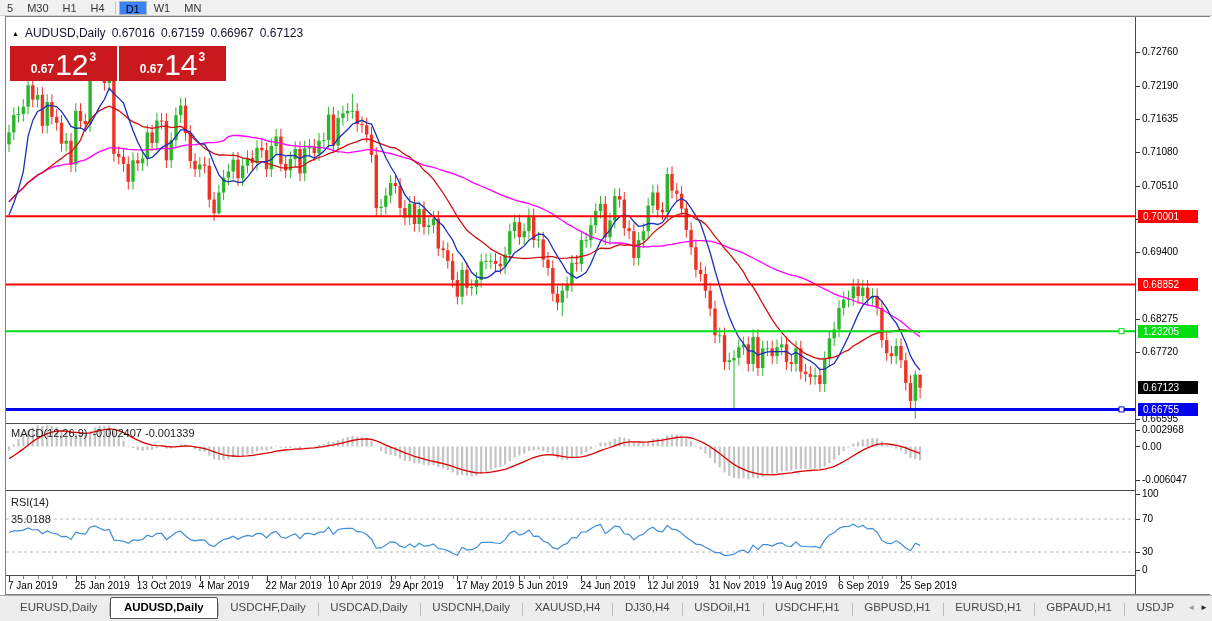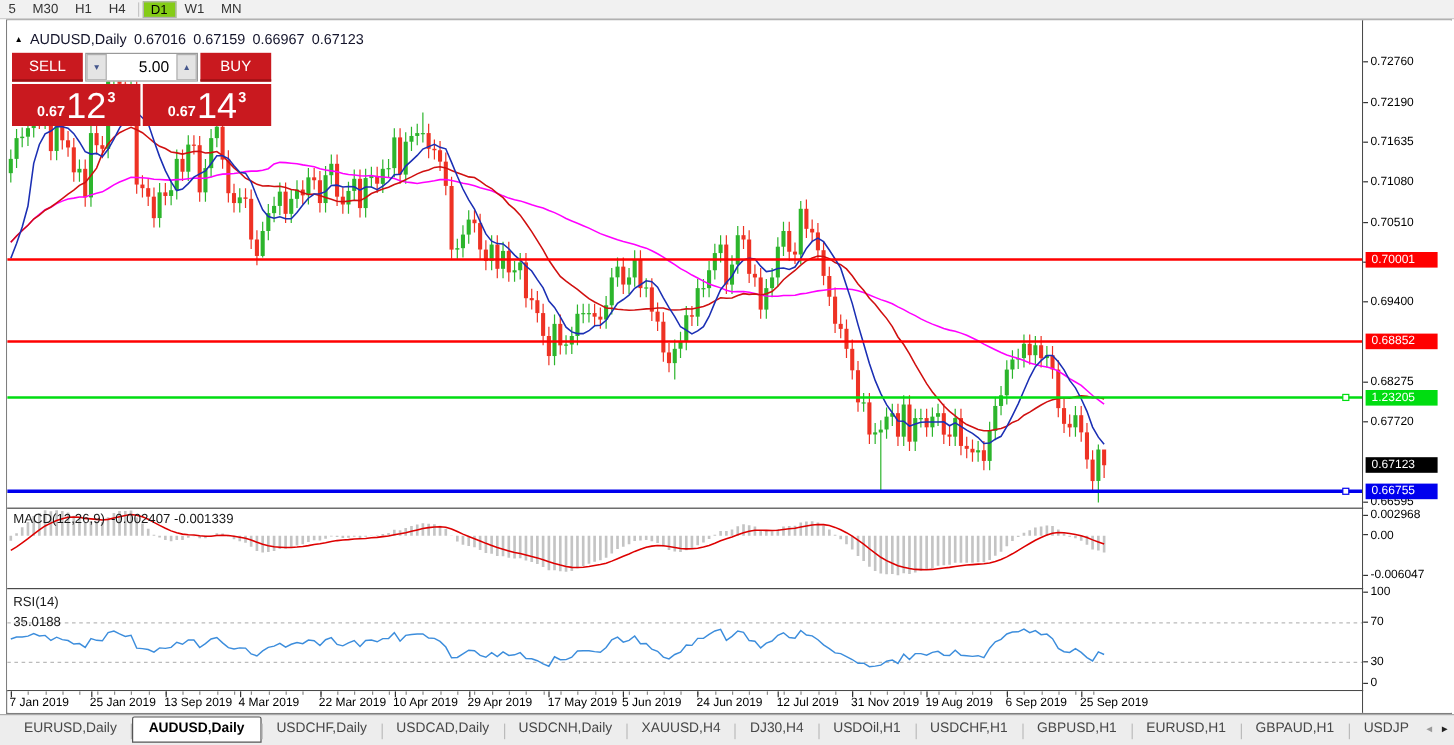--- a/index.html
+++ b/index.html
@@ -4,21 +4,21 @@
 <style>
   * { margin:0; padding:0; box-sizing:border-box; }
   html,body { width:1212px; height:621px; background:#fff; overflow:hidden;
     font-family:"Liberation Sans", sans-serif; position:relative; }
 
   
   #toolbar { position:absolute; left:0; top:0; width:1212px; height:16px;
     background:#f1f1f1; border-bottom:1px solid #cfcfcf;
     display:flex; align-items:center; z-index:6; }
   .tfbtn { font-size:11px; color:#333; padding:0 7px; height:14px; line-height:14px; }
-  .tfbtn.active { background:#84cc16; border:1px solid #b3b3b3; padding:0 6px; color:#000; }
+  .tfbtn.active { background:#3b82f6; border:1px solid #b3b3b3; padding:0 6px; color:#000; }
   .tfsep { width:1px; height:12px; background:#c6c6c6; margin:0 3px; }
 
   
   #win { position:absolute; left:5px; top:16px; width:1205px; height:579px;
     border:1px solid #7f7f7f; background:#fff; z-index:0; }
 
   svg.panel { position:absolute; left:6px; background:#fff; z-index:1; }
   #svg-main { top:17px; }
   #svg-macd { top:424px; }
   #svg-rsi  { top:491px; }
@@ -703,33 +703,20 @@
 <div id="title">
   <span class="tri">▲</span>
   <span>AUDUSD,Daily</span>
   <span>0.67016</span>
   <span>0.67159</span>
   <span>0.66967</span>
   <span>0.67123</span>
 </div>
 
 <div id="widget">
-  <div class="wrow1">
-    <div class="redbtn">SELL</div>
-    <div class="spin">
-      <div class="spinbtn">
-        <span>▼</span>
-      </div>
-      <div class="spinval">5.00</div>
-      <div class="spinbtn">
-        <span>▲</span>
-      </div>
-    </div>
-    <div class="redbtn">BUY</div>
-  </div>
   <div class="wrow2">
     <div class="pricebox">
       <span class="pp">0.67</span>
       <span class="pb">12</span>
       <span class="ps">3</span>
     </div>
     <div class="pricebox">
       <span class="pp">0.67</span>
       <span class="pb">14</span>
       <span class="ps">3</span>
@@ -833,21 +820,21 @@
     <div class="dtick" style="left:846.3px;height:3px;background:#888"></div>
     <div class="dtick" style="left:860.6px;height:3px;background:#888"></div>
     <div class="dtick" style="left:874.9px;height:3px;background:#888"></div>
     <div class="dtick" style="left:889.2px;height:3px;background:#888"></div>
     <div class="dtick" style="left:903.5px;height:3px;background:#888"></div>
     <div class="dtick" style="left:2.0px;height:5px"></div>
     <div class="dlab" style="left:1.0px">7 Jan 2019</div>
     <div class="dtick" style="left:68.8px;height:5px"></div>
     <div class="dlab" style="left:67.8px">25 Jan 2019</div>
     <div class="dtick" style="left:130.8px;height:5px"></div>
-    <div class="dlab" style="left:129.8px">13 Sep 2019</div>
+    <div class="dlab" style="left:129.8px">13 Oct 2019</div>
     <div class="dtick" style="left:192.8px;height:5px"></div>
     <div class="dlab" style="left:191.8px">4 Mar 2019</div>
     <div class="dtick" style="left:259.6px;height:5px"></div>
     <div class="dlab" style="left:258.6px">22 Mar 2019</div>
     <div class="dtick" style="left:321.6px;height:5px"></div>
     <div class="dlab" style="left:320.6px">10 Apr 2019</div>
     <div class="dtick" style="left:383.6px;height:5px"></div>
     <div class="dlab" style="left:382.6px">29 Apr 2019</div>
     <div class="dtick" style="left:450.4px;height:5px"></div>
     <div class="dlab" style="left:449.4px">17 May 2019</div>

